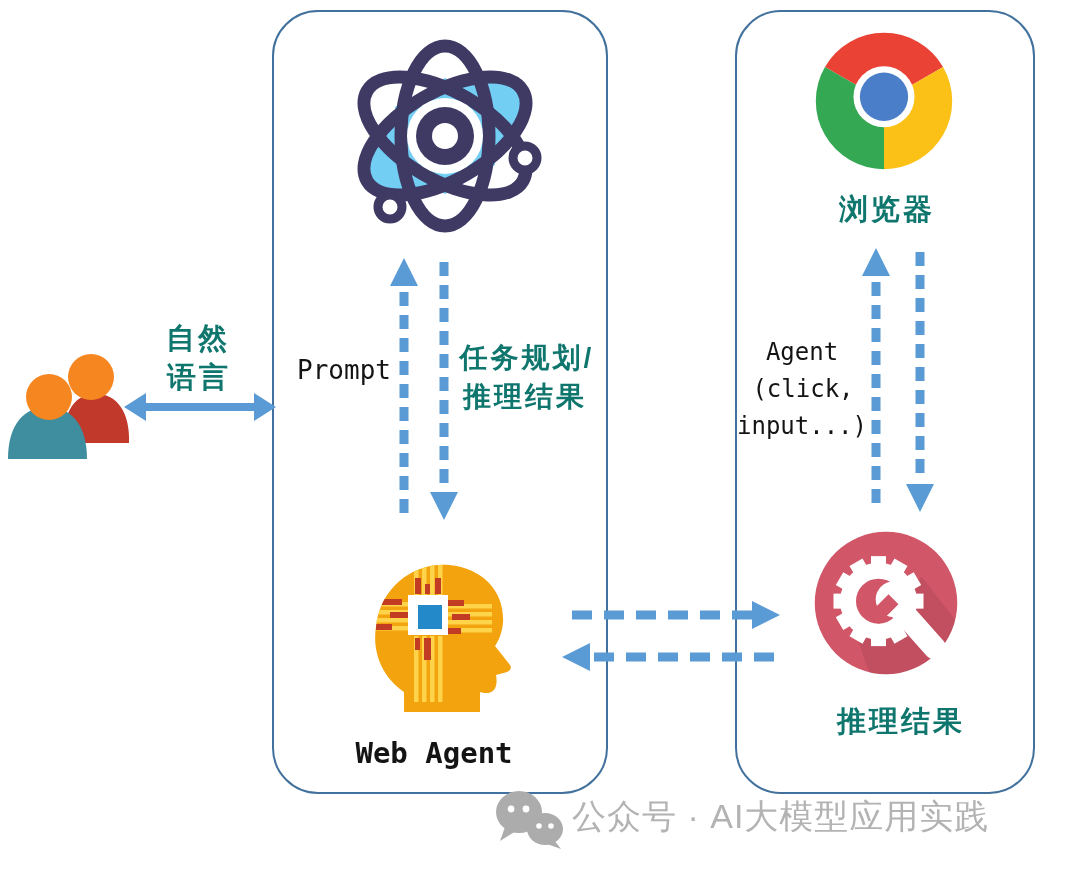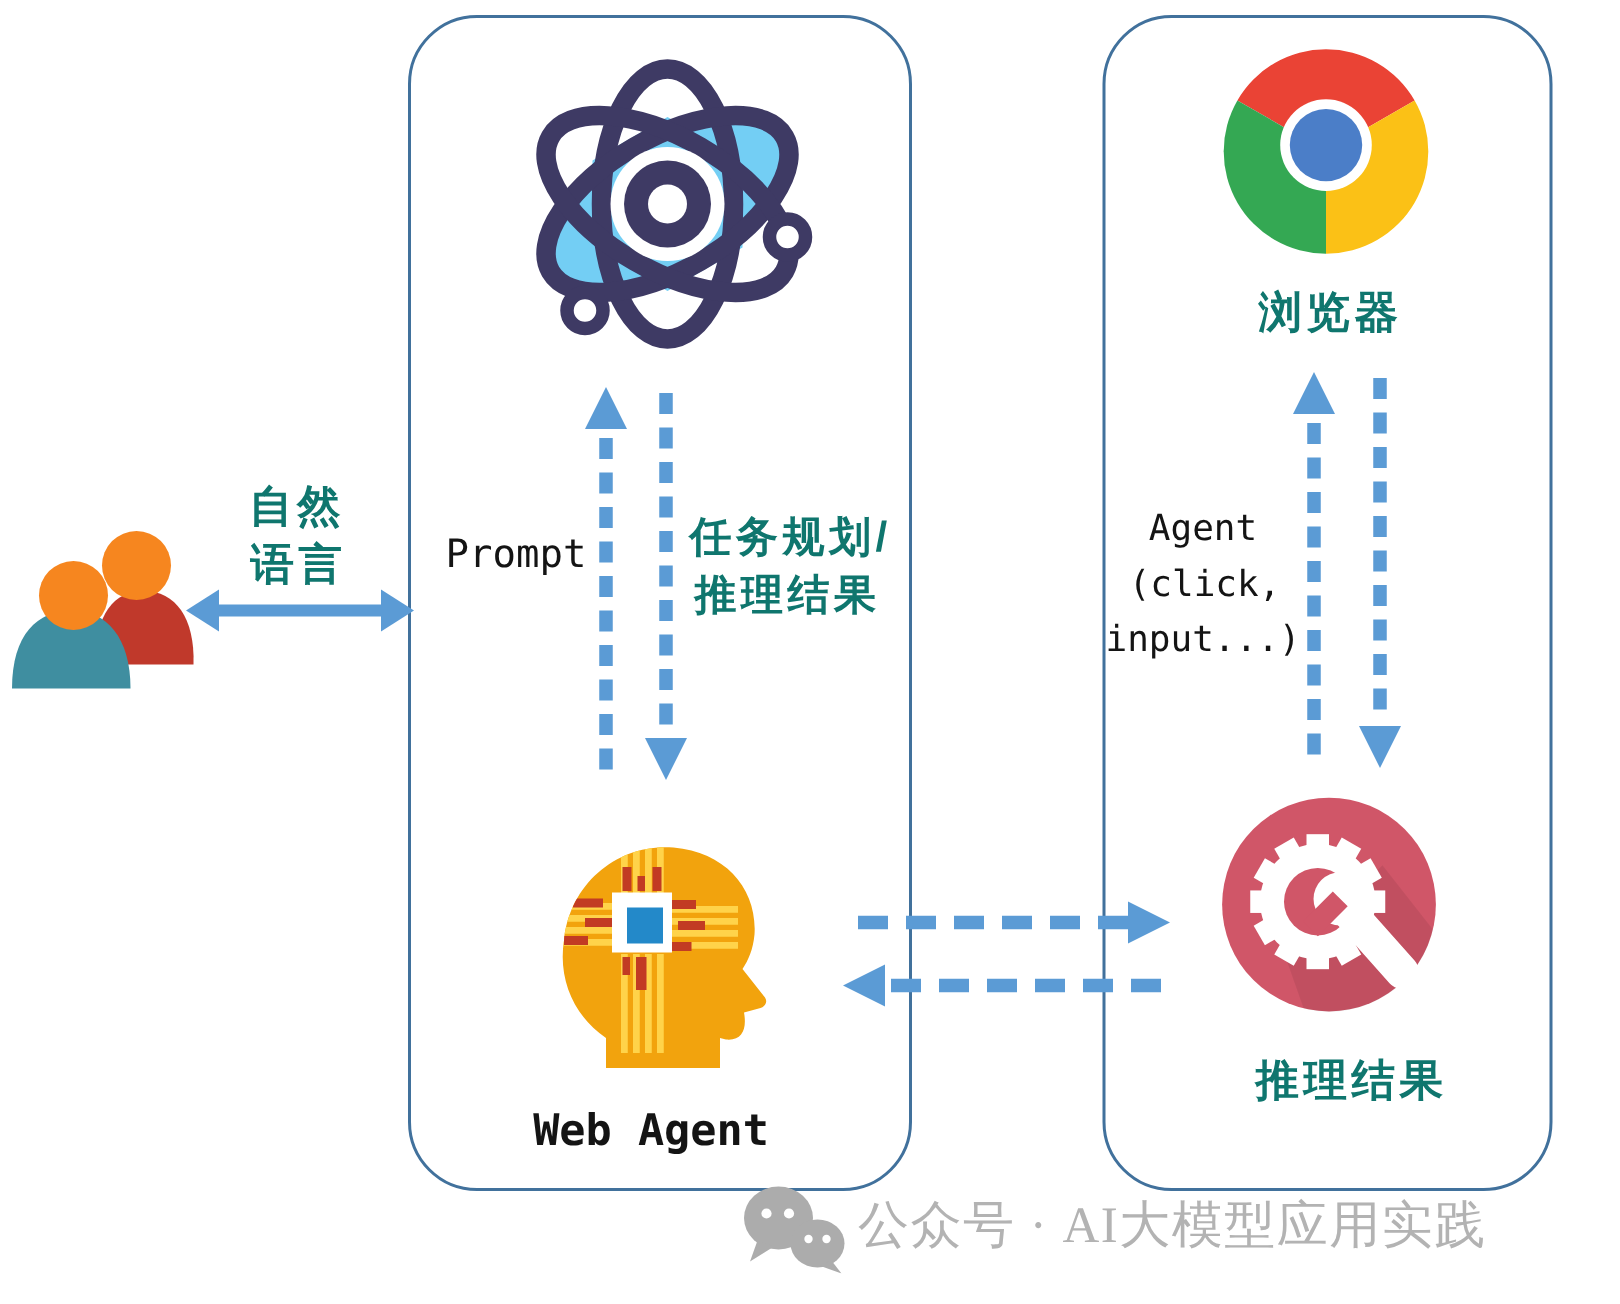--- a/index.html
+++ b/index.html
@@ -5,21 +5,21 @@
   html,body{margin:0;padding:0;background:#ffffff;}
   .canvas{position:relative;width:1080px;height:869px;background:#ffffff;overflow:hidden;
           font-family:"Liberation Sans",sans-serif;}
   .abs{position:absolute;}
   .panel{position:absolute;border:2.5px solid #41719C;border-radius:46px;background:transparent;}
   .cjk{font-family:"Liberation Sans",sans-serif;font-weight:bold;color:#0f766e;
        letter-spacing:3px;white-space:nowrap;line-height:1.1;text-align:right;}
   .tech{font-family:"DejaVu Sans Mono","Liberation Mono",monospace;color:#141414;
         white-space:nowrap;line-height:1.1;}
   .center-x{transform:translateX(-50%);}
-  .watermark{font-family:Liberation Serif, serif;color:#b3b3b3;font-size:34px;
+  .watermark{font-family:Liberation Sans, sans-serif;color:#b3b3b3;font-size:34px;
              letter-spacing:1px;white-space:nowrap;font-weight:normal;}
 </style>
 </head>
 <body>
 
 <div class="canvas">
 
   <div class="panel" style="left:272px;top:10px;width:332px;height:780px;"></div>
   <div class="panel" style="left:735px;top:10px;width:296px;height:780px;"></div>
 

